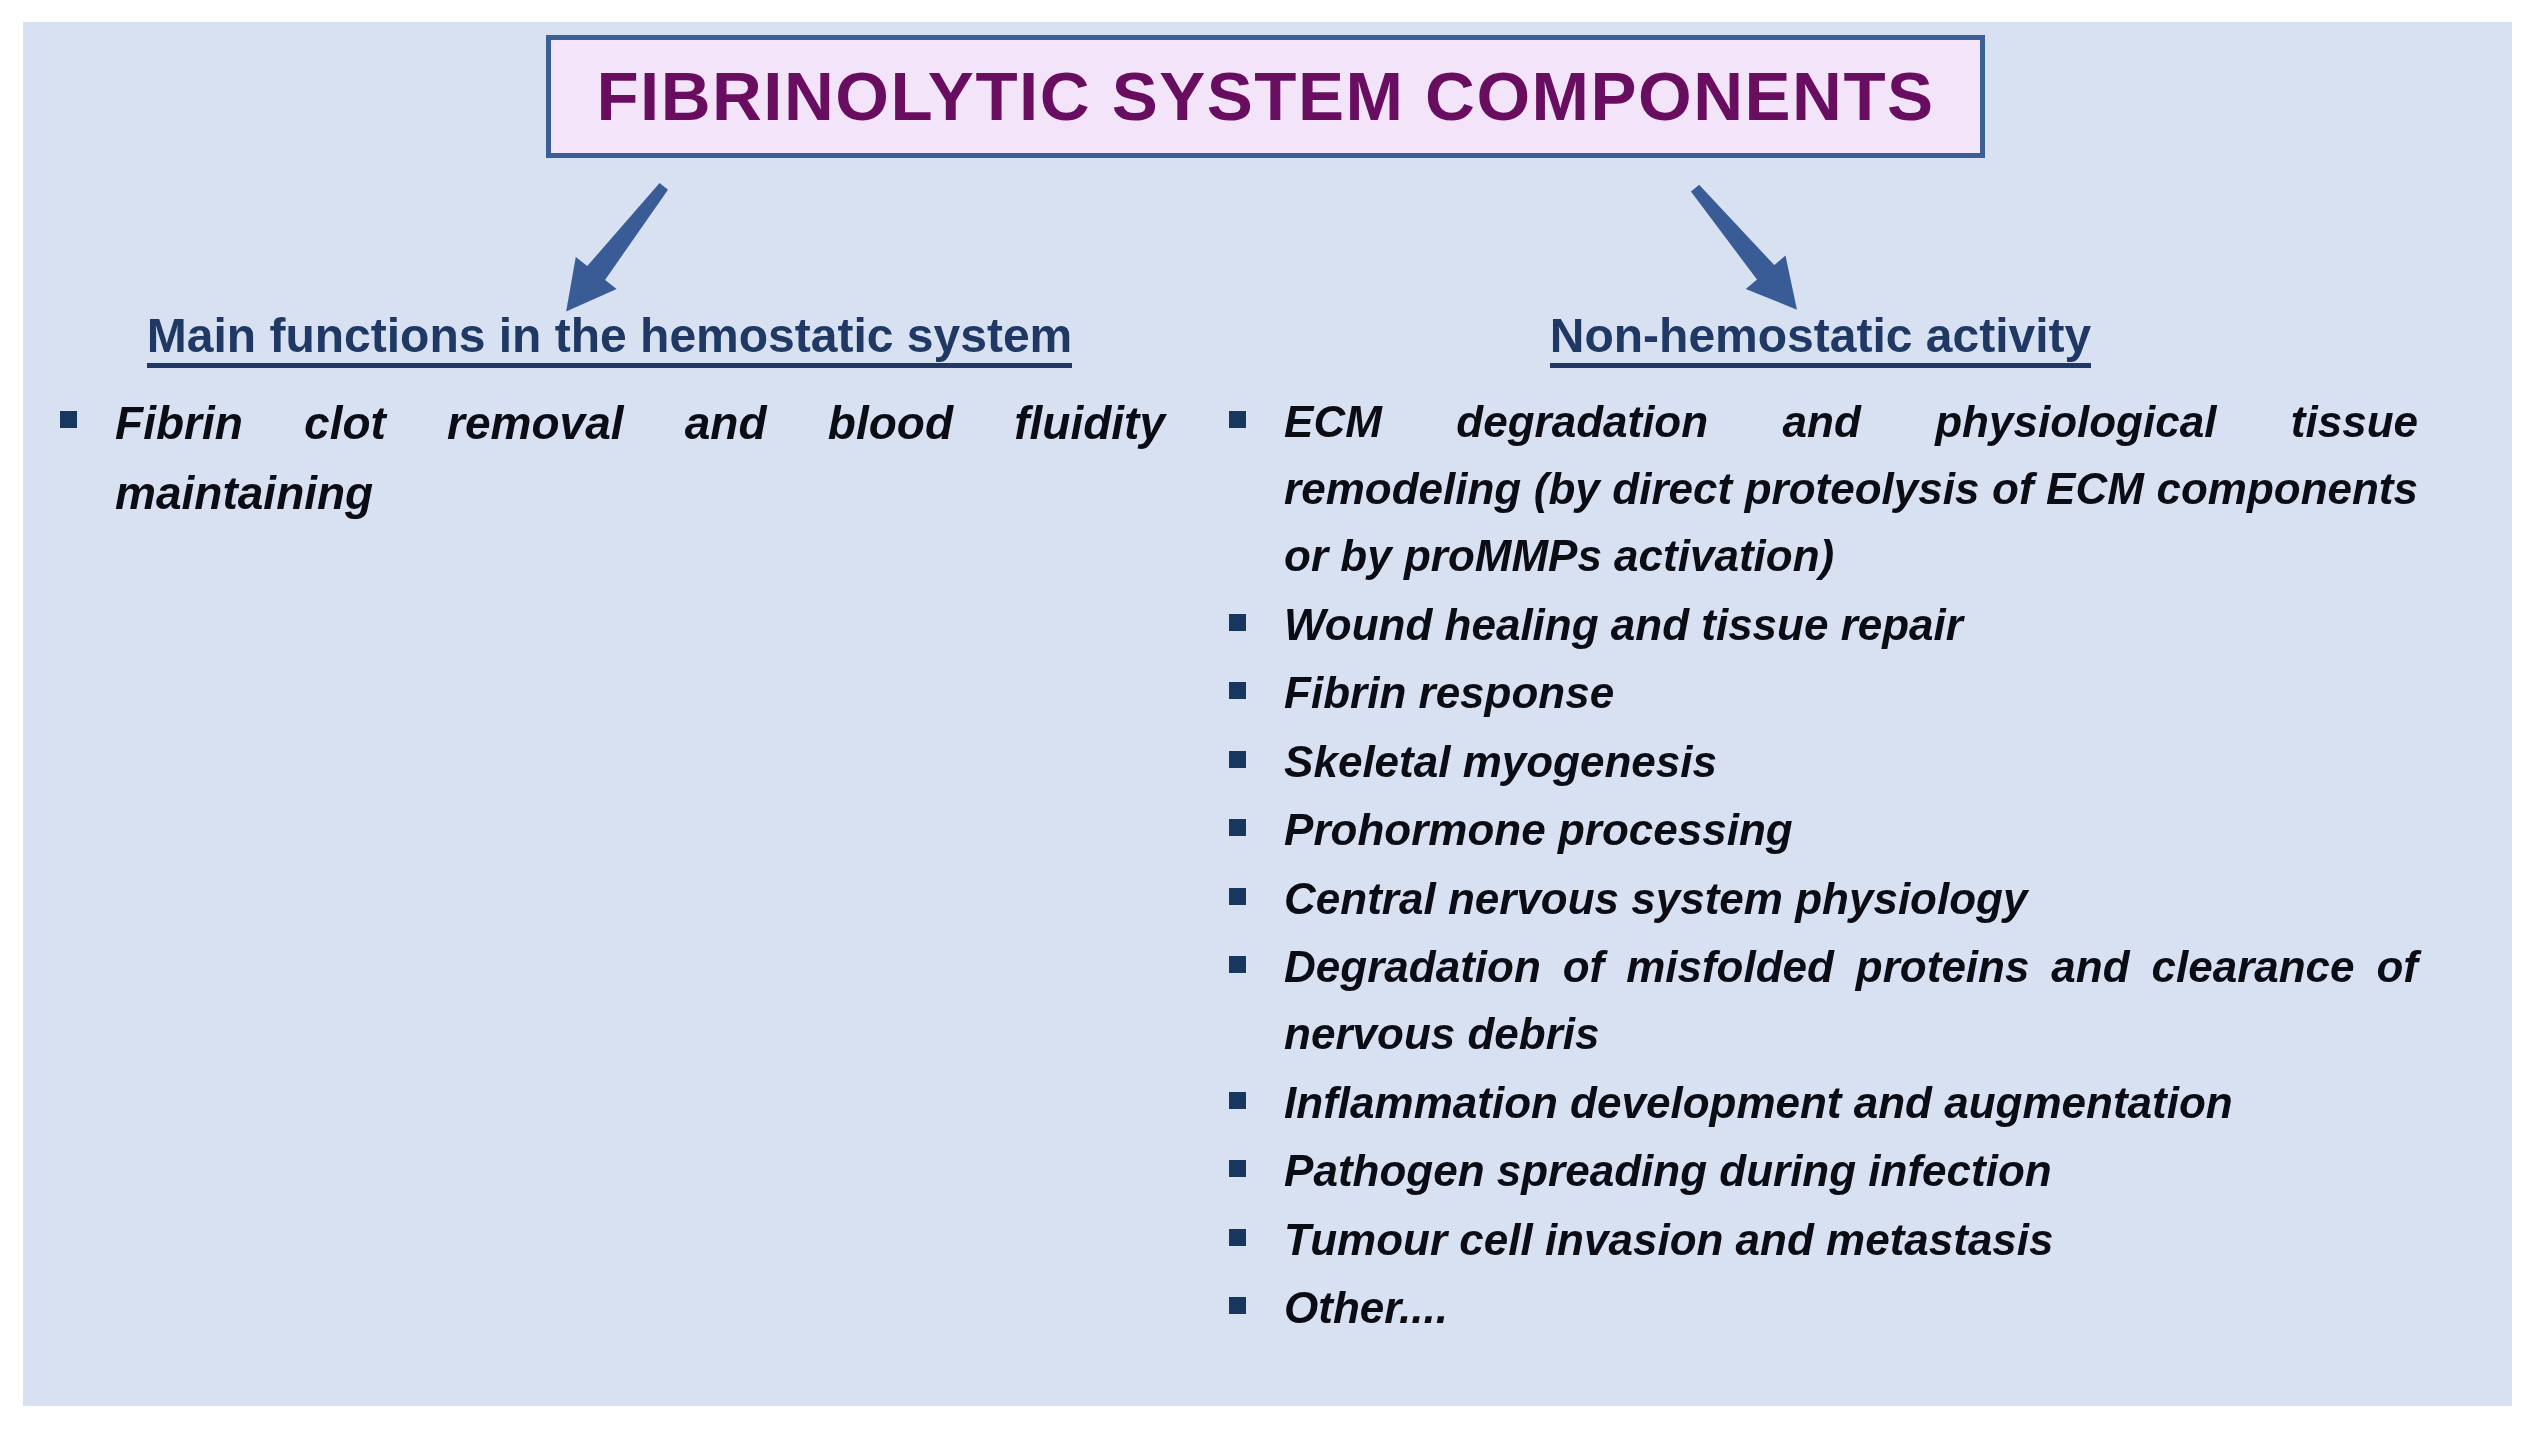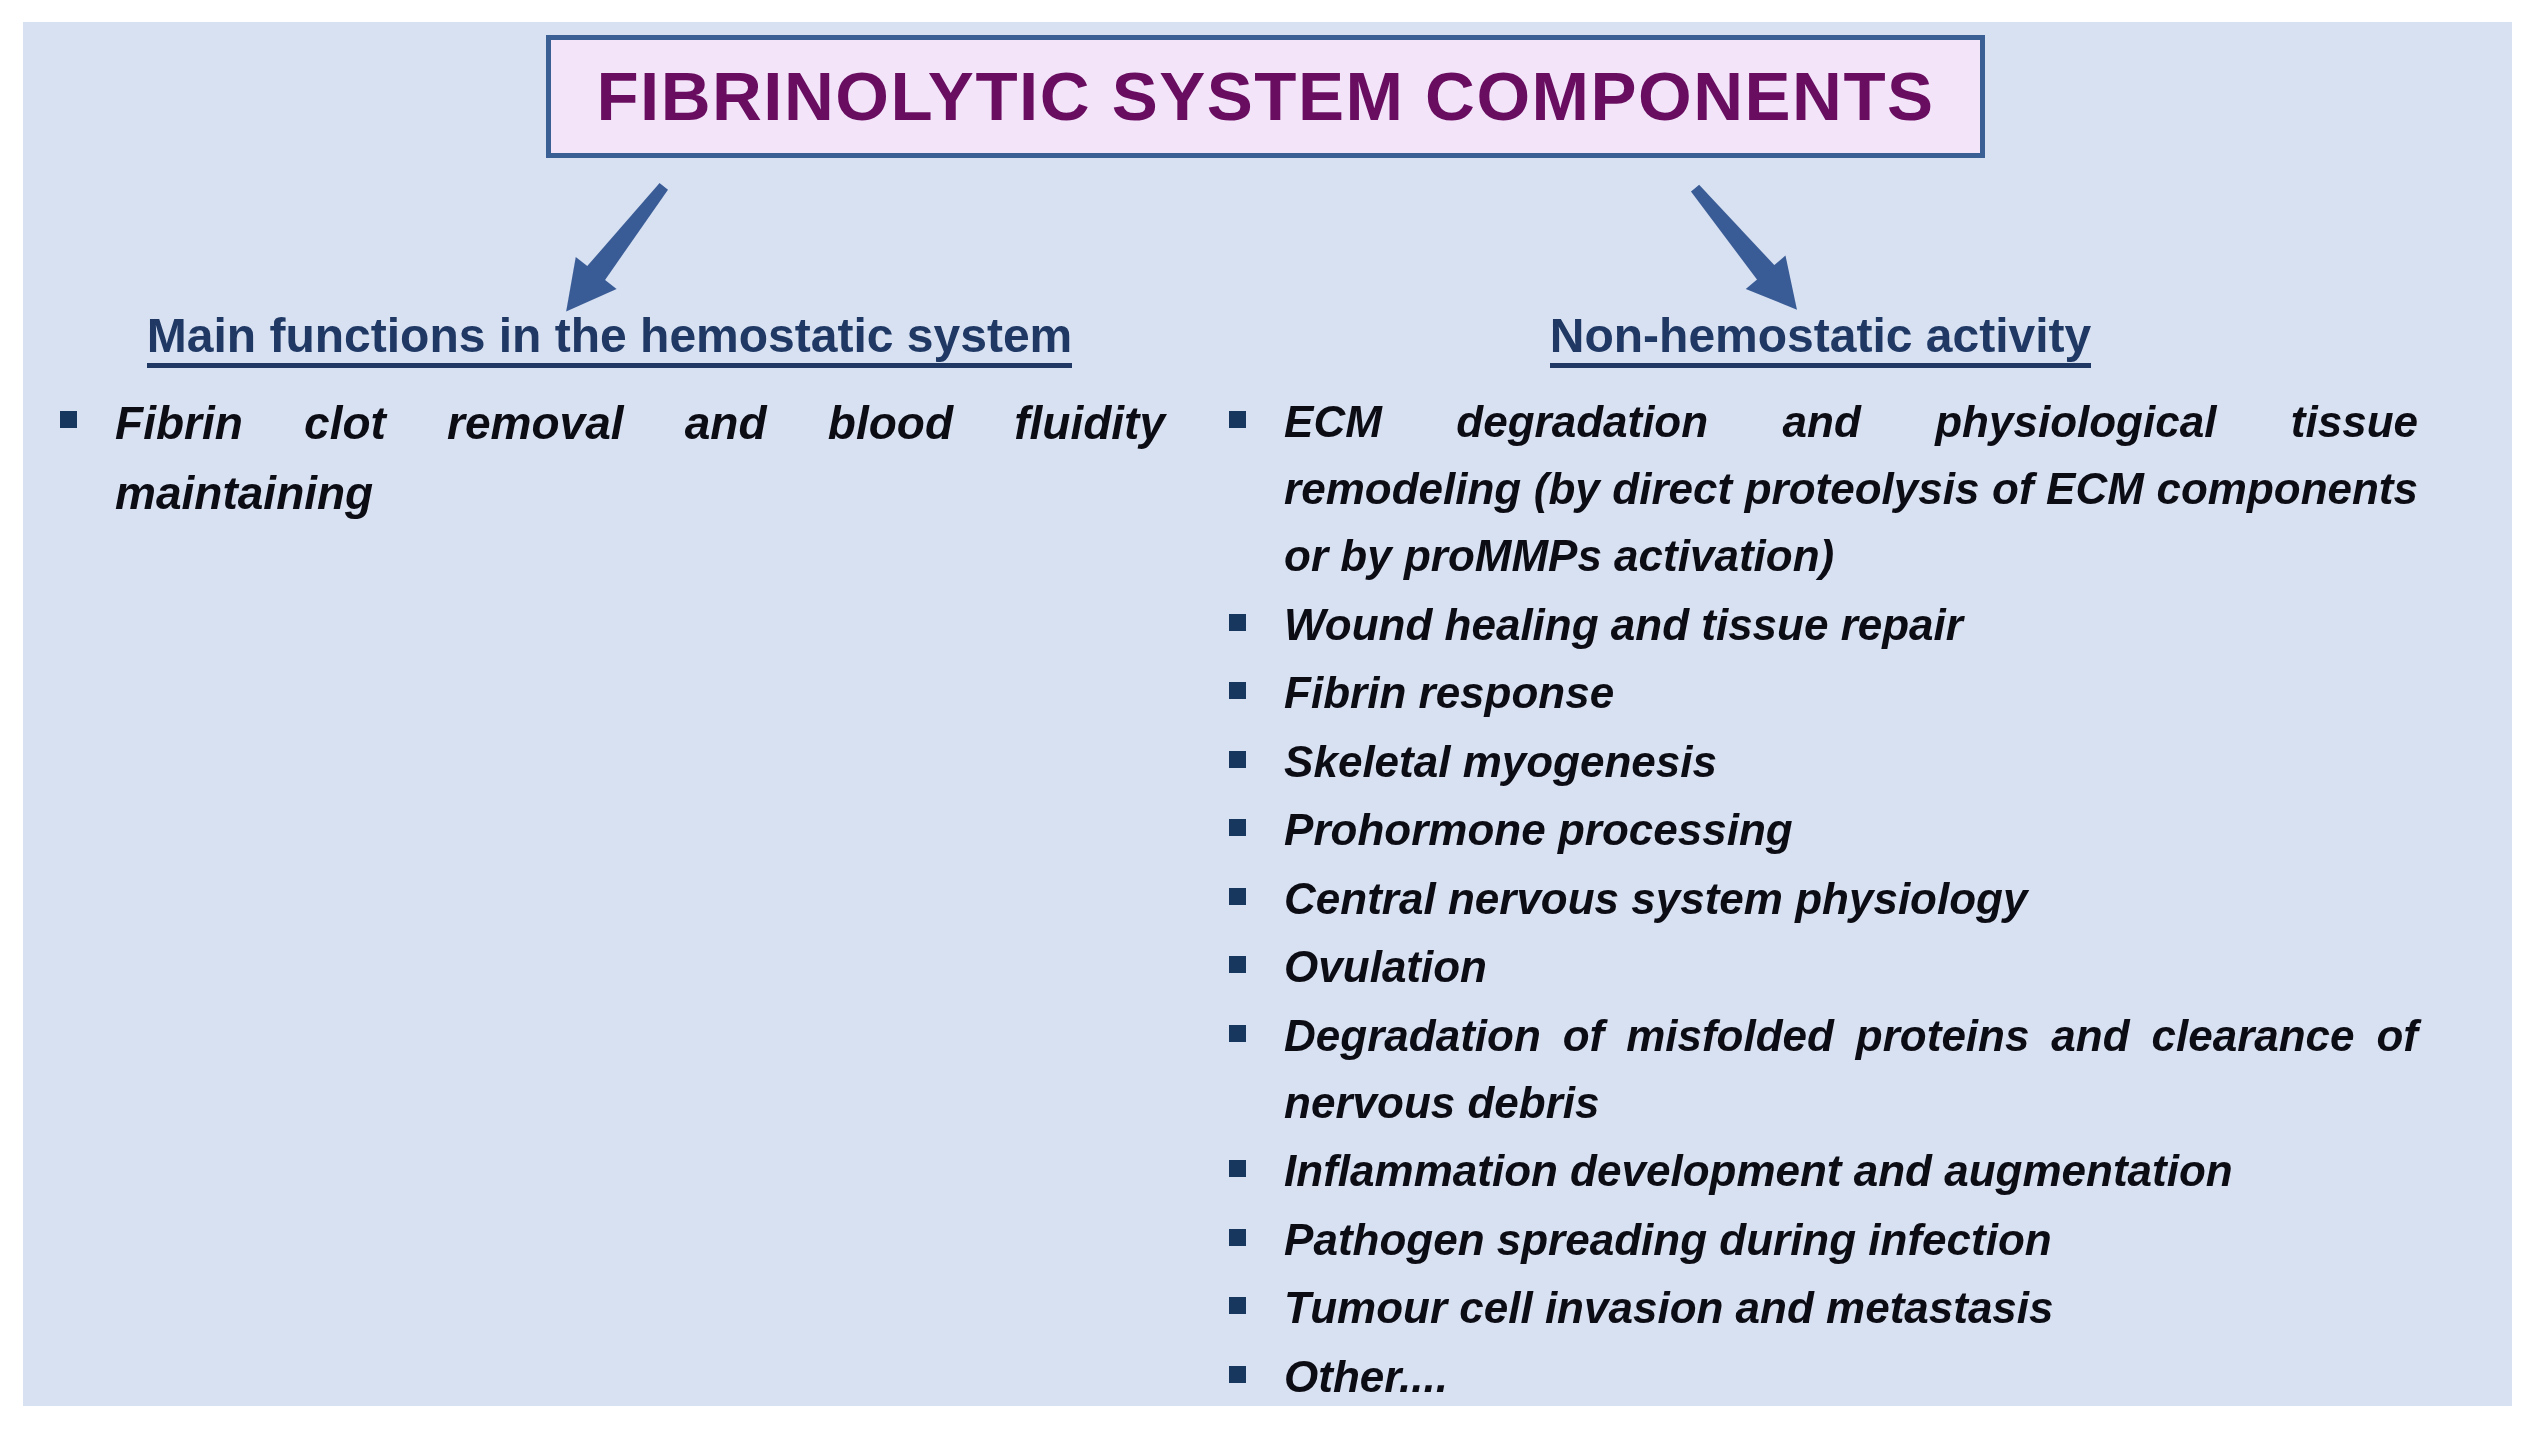--- a/index.html
+++ b/index.html
@@ -102,24 +102,20 @@
       <li>
         <span class="bullet-marker"></span>
         <span class="bullet-text">Prohormone processing</span>
       </li>
       <li>
         <span class="bullet-marker"></span>
         <span class="bullet-text">Central nervous system physiology</span>
       </li>
       <li>
         <span class="bullet-marker"></span>
-        <span class="bullet-text">Ovulation</span>
-      </li>
-      <li>
-        <span class="bullet-marker"></span>
         <span class="bullet-text">Degradation of misfolded proteins and clearance of nervous debris</span>
       </li>
       <li>
         <span class="bullet-marker"></span>
         <span class="bullet-text">Inflammation development and augmentation</span>
       </li>
       <li>
         <span class="bullet-marker"></span>
         <span class="bullet-text">Pathogen spreading during infection</span>
       </li>

